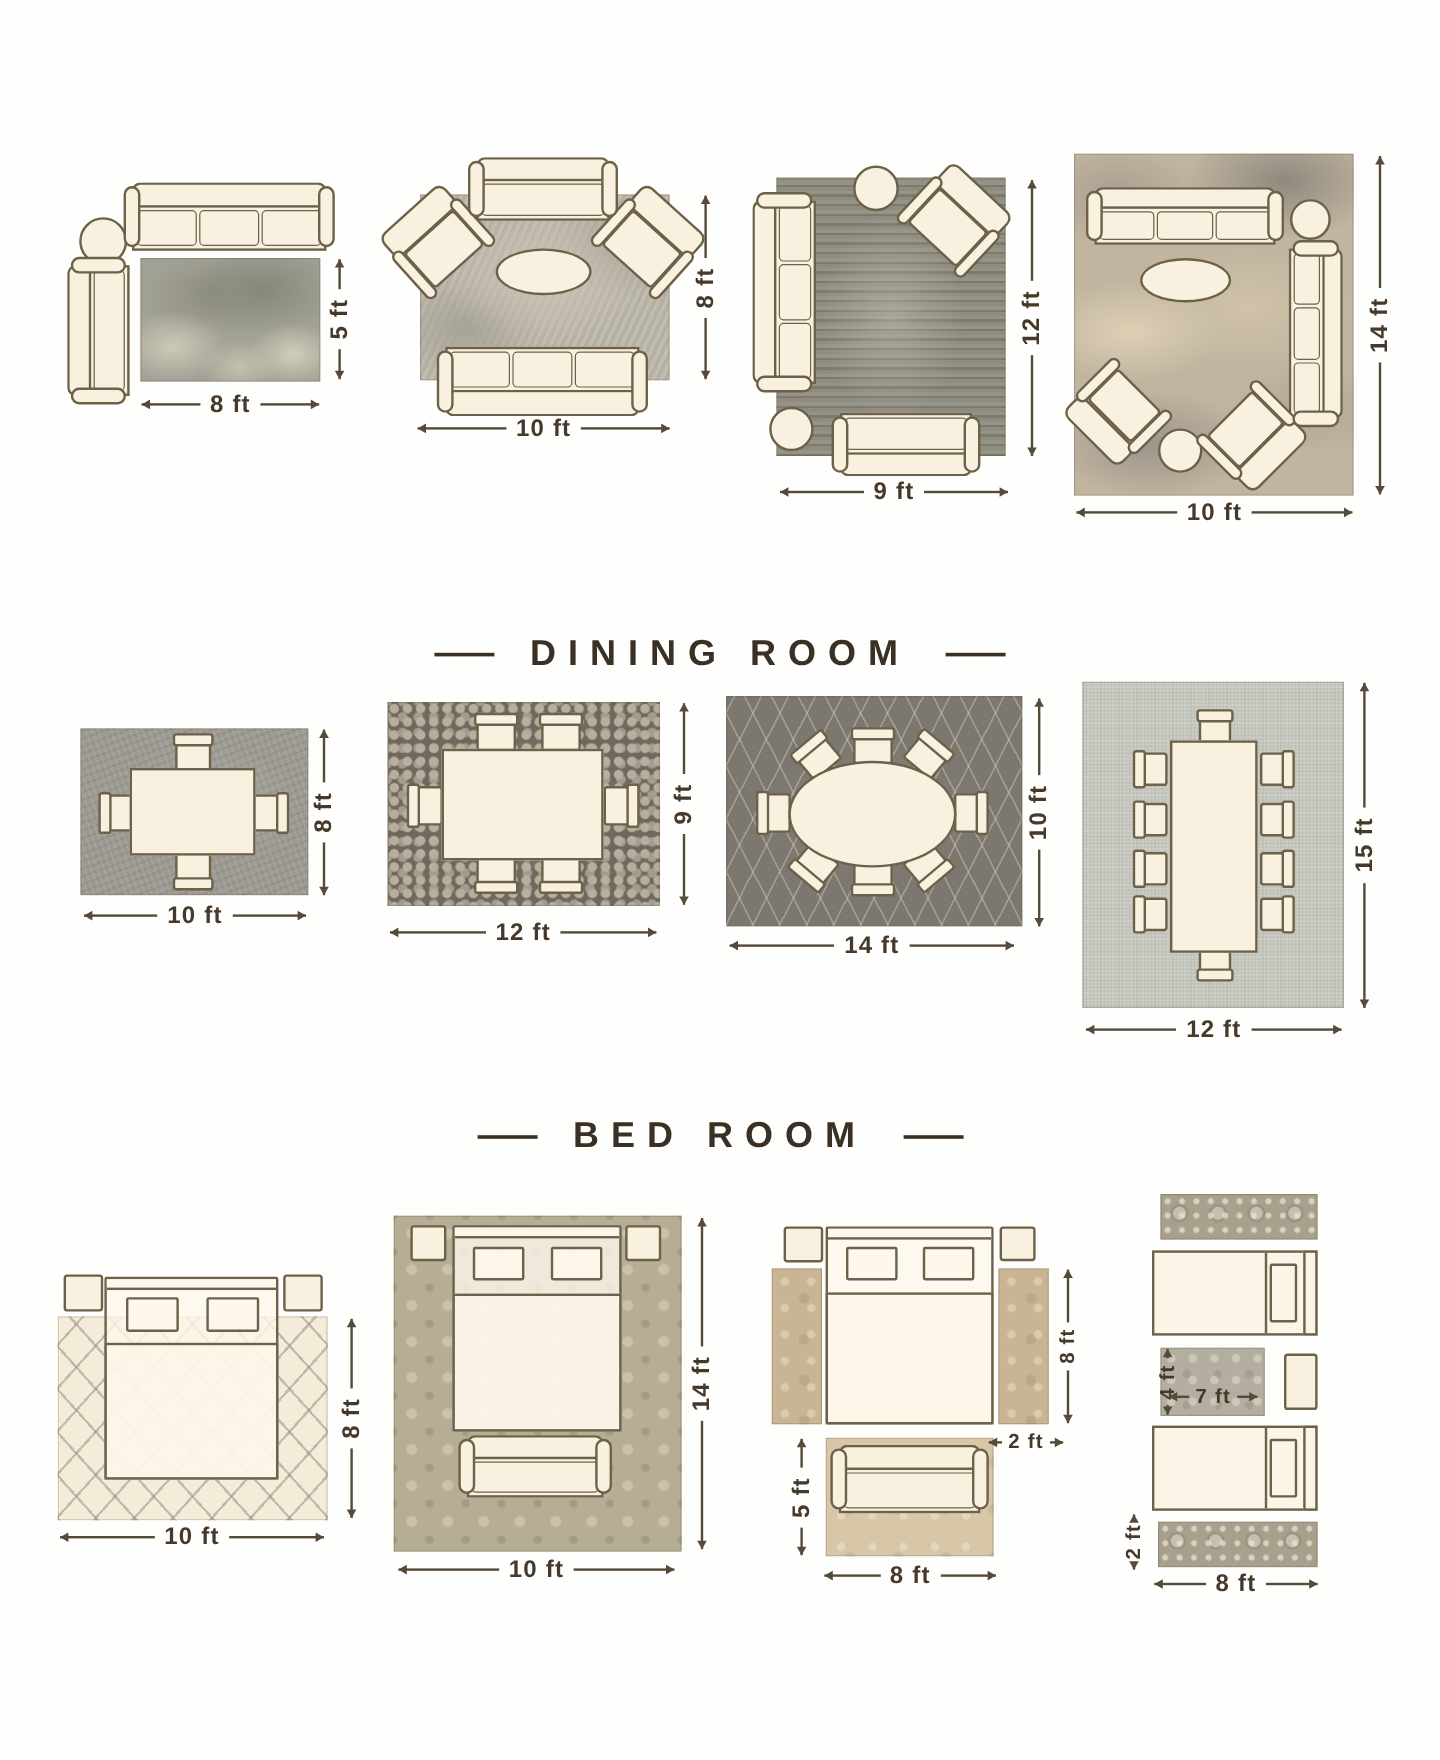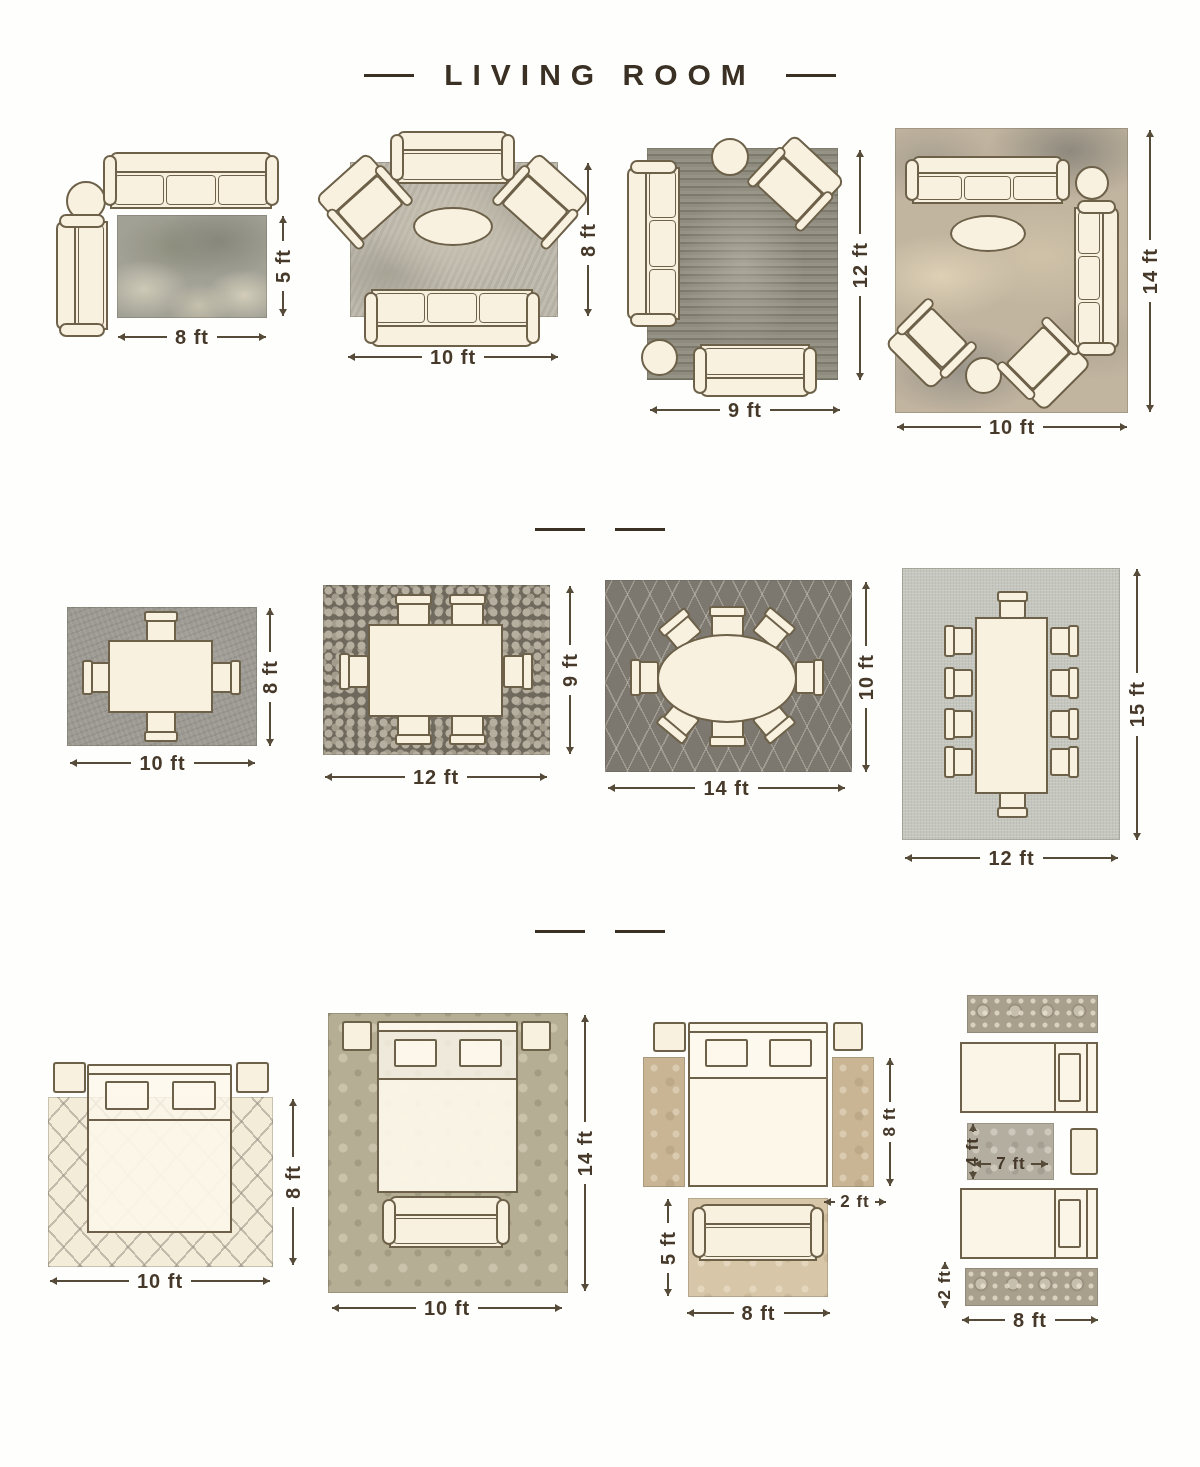--- a/index.html
+++ b/index.html
@@ -151,25 +151,20 @@
   .vdim .dlabel{writing-mode:vertical-rl;transform:rotate(180deg)}
   .sm .dlabel{font-size:17px}
   .sm.hdim{gap:5px}
   .sm.vdim{gap:5px}
 </style>
 </head>
 <body>
 
 <div id="page">
 
-  <div class="section-title" style="top:58px">
-    <span class="tdash"></span>
-    <h2>LIVING ROOM</h2>
-    <span class="tdash"></span>
-  </div>
 
   <div class="layout">
     <div class="rug rx-mottle1" style="left:117px;top:215px;width:150px;height:103px"></div>
     <div class="sofa dir-n" style="left:110px;top:152px;width:162px;height:57px">
         <div class="back"></div>
         <div class="seats">
           <i></i>
           <i></i>
           <i></i>
         </div>
@@ -326,20 +321,21 @@
       </div>
     <div class="hdim" style="left:897px;top:416px;width:230px">
         <span class="dline"></span>
         <span class="dlabel">10 ft</span>
         <span class="dline"></span>
       </div>
   </div>
 
   <div class="section-title" style="top:528px">
     <span class="tdash"></span>
+    <h2>DINING ROOM</h2>
     <span class="tdash"></span>
   </div>
 
   <div class="layout">
     <div class="rug rx-gray5" style="left:67px;top:607px;width:190px;height:139px"></div>
     <div class="chair cb-n" style="left:146px;top:614px;width:30px;height:29px"></div>
     <div class="chair cb-s" style="left:146px;top:710px;width:30px;height:29px"></div>
     <div class="chair cb-w" style="left:85px;top:662px;width:27px;height:31px"></div>
     <div class="chair cb-e" style="left:211px;top:662px;width:27px;height:31px"></div>
     <div class="tbl" style="left:108px;top:640px;width:105px;height:73px"></div>
@@ -419,20 +415,21 @@
       </div>
     <div class="hdim" style="left:905px;top:847px;width:213px">
         <span class="dline"></span>
         <span class="dlabel">12 ft</span>
         <span class="dline"></span>
       </div>
   </div>
 
   <div class="section-title" style="top:930px">
     <span class="tdash"></span>
+    <h2>BED ROOM</h2>
     <span class="tdash"></span>
   </div>
 
   <div class="layout">
     <div class="rug rx-trellis9" style="left:48px;top:1097px;width:225px;height:170px"></div>
     <div class="furn" style="left:53px;top:1062px;width:33px;height:31px"></div>
     <div class="furn" style="left:236px;top:1062px;width:33px;height:31px"></div>
     <div class="bed" style="left:87px;top:1064px;width:145px;height:169px">
       <div class="head"></div>
       <div class="pw" style="left:16px;top:15px;width:44px;height:29px"></div>

